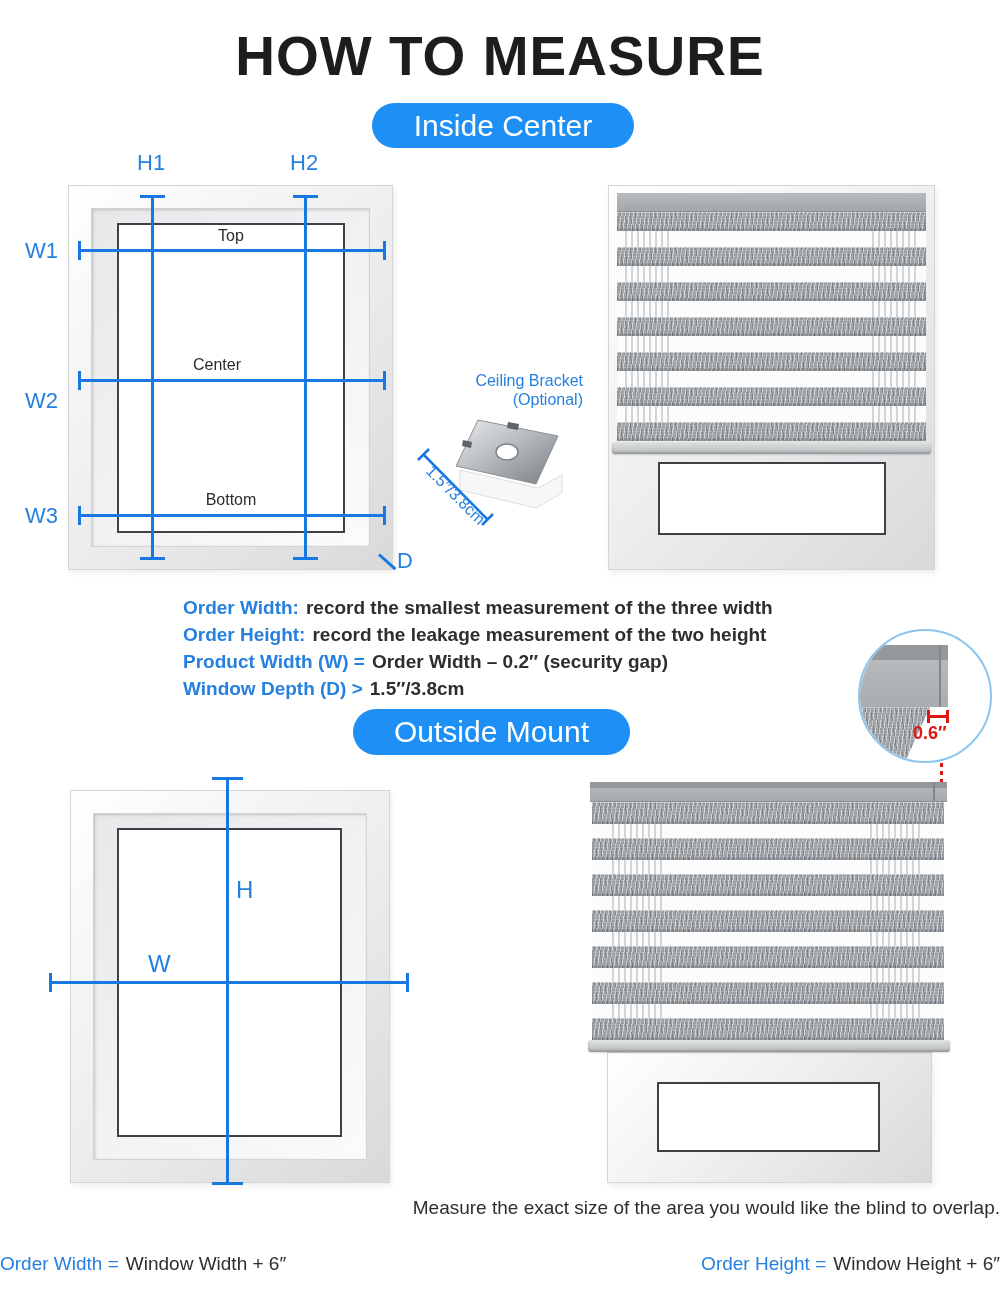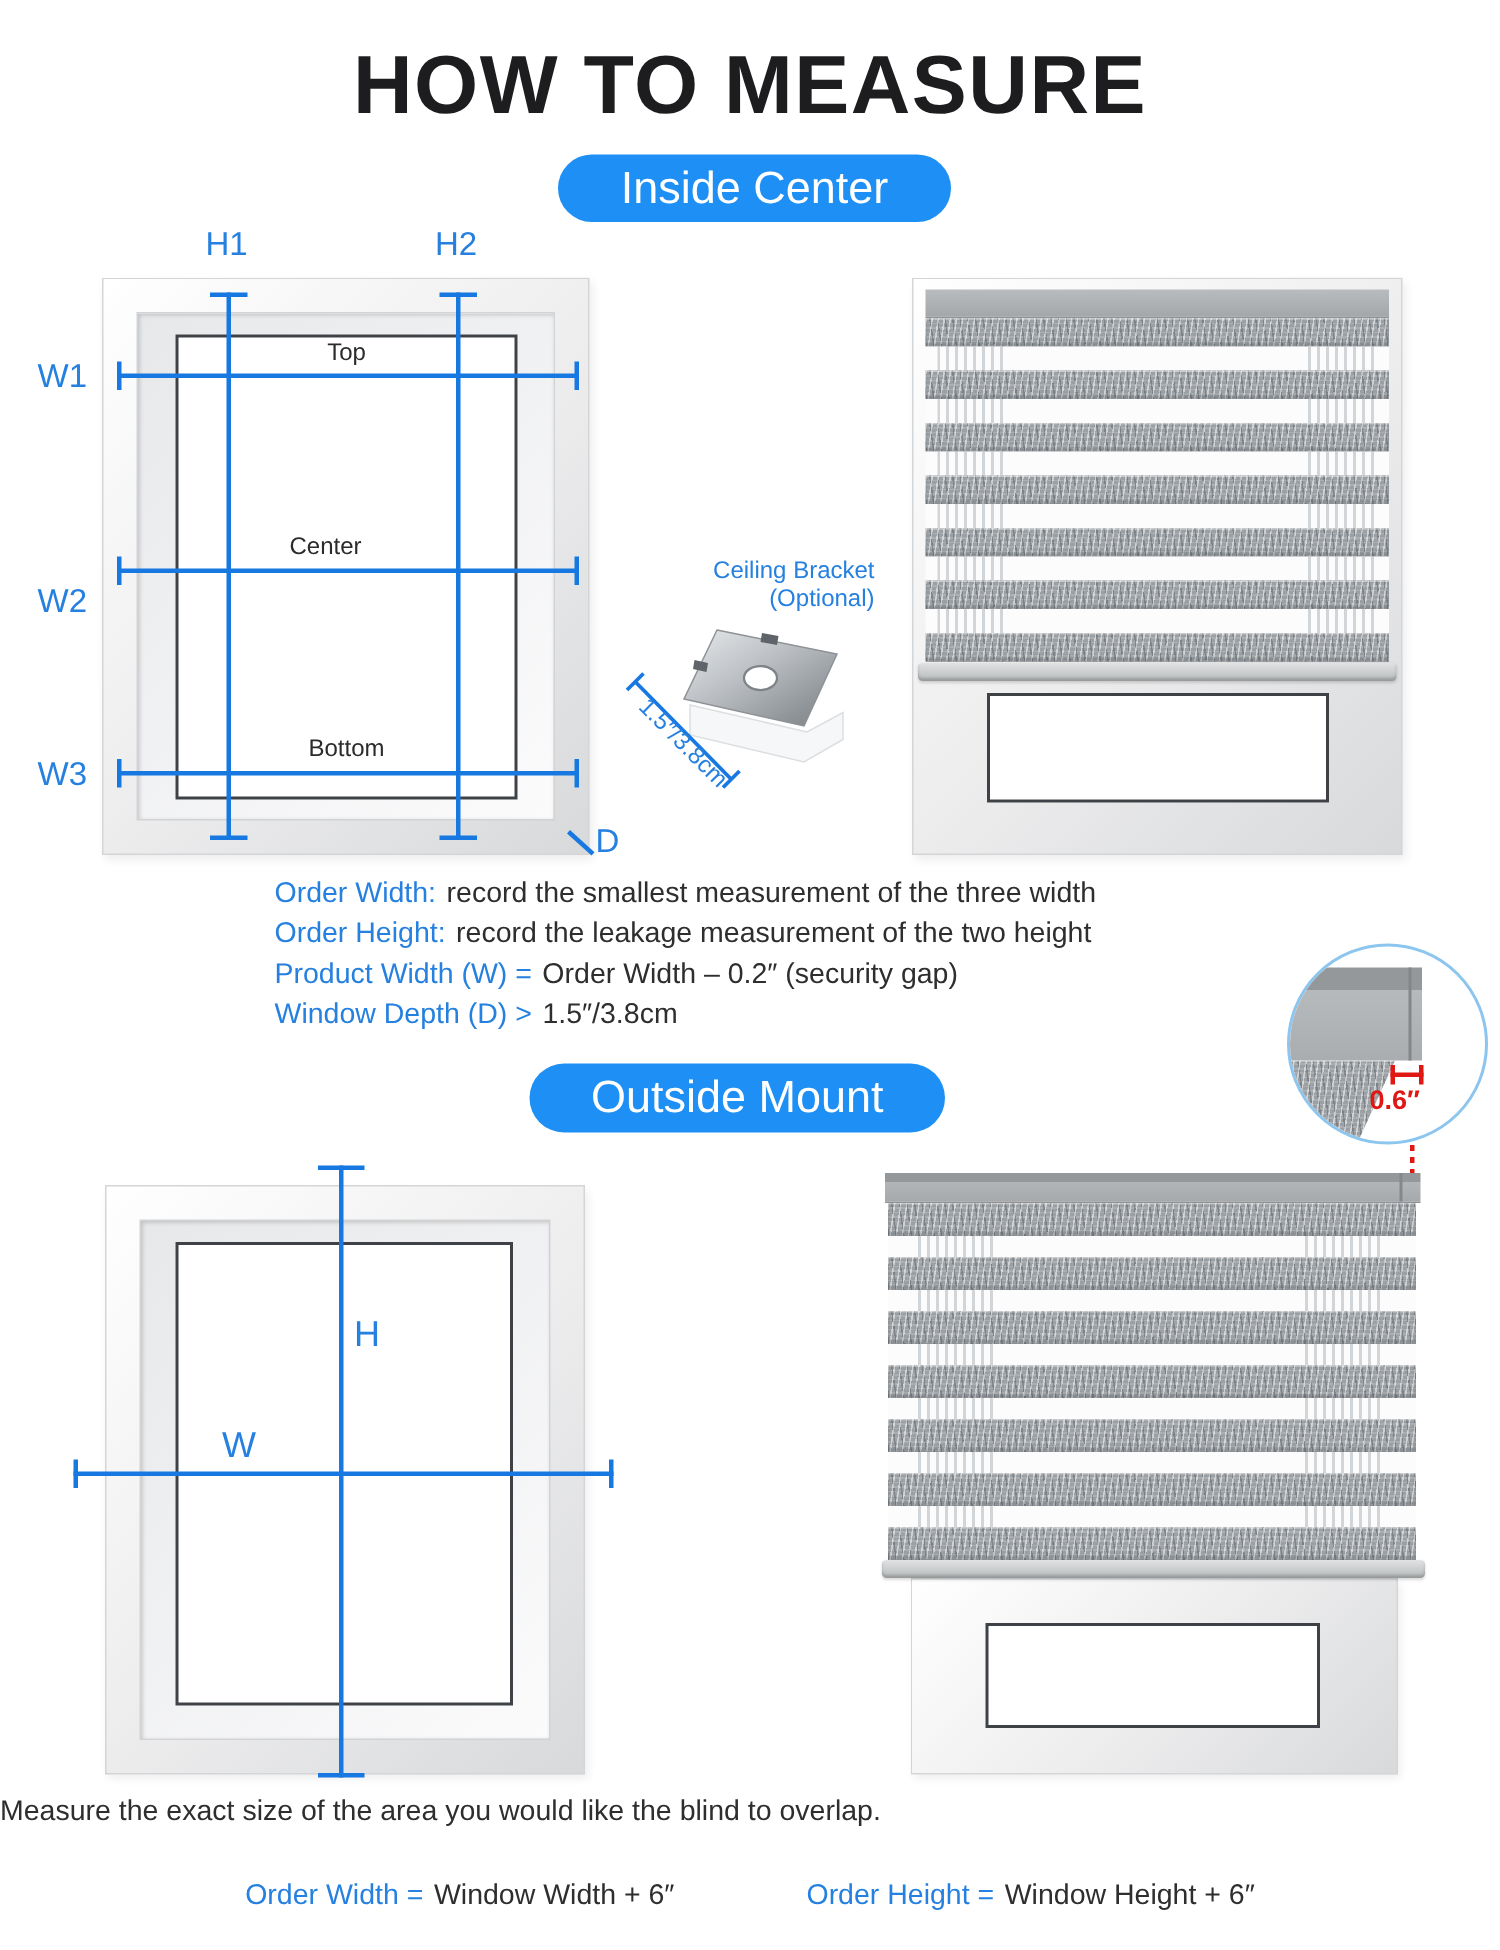--- a/index.html
+++ b/index.html
@@ -67,25 +67,25 @@
   .sheer { position:absolute; left:0; right:0; height:16px; background:#fcfcfd; }
   .sheer::before,.sheer::after { content:""; position:absolute; top:0; bottom:0; width:46px;
     background:repeating-linear-gradient(90deg, rgba(176,181,185,.55) 0 2px, rgba(255,255,255,0) 2px 6px); }
   .sheer::before { left:8px; } .sheer::after { right:8px; }
   .stack-out .stripe { height:22px; }
   .stack-out .sheer { height:14px; }
   .stack-out .sheer::before { left:20px; width:54px; }
   .stack-out .sheer::after { right:20px; width:54px; }
 
   
-  .notes { position:absolute; left:183px; top:582px; }
+  .notes { position:absolute; left:183px; top:594px;font-weight:bold; }
   .note { height:27px; line-height:27px; font-size:19px; color:var(--dark); white-space:nowrap; }
   .note .lbl { color:var(--blue); margin-right:7px; }
-  .bnote { position:absolute; left:0; width:1000px; text-align:left; font-size:19px; color:var(--dark); }
-  .formulas { position:absolute; left:0; top:1253px; width:1000px; display:flex; justify-content:center; gap:88px; font-size:19px; color:var(--dark); }
+  .bnote { position:absolute; left:0; width:1000px; text-align:right; font-size:19px; color:var(--dark);padding-left:16px; }
+  .formulas { position:absolute; left:0; top:1253px; width:1000px; display:flex; justify-content:space-between; gap:88px; font-size:19px; color:var(--dark); }
   .formulas .lbl { color:var(--blue); margin-right:7px; }
 
   
   .bracket-label { position:absolute; left:408px; top:371px; width:175px; text-align:right; color:var(--blue); font-size:16px; line-height:19px; }
 
   
   .detail-circle {
     position:absolute; left:858px; top:629px; width:134px; height:134px;
     border:2px solid #8CC6EE; border-radius:50%; background:#fff; overflow:hidden;
   }

